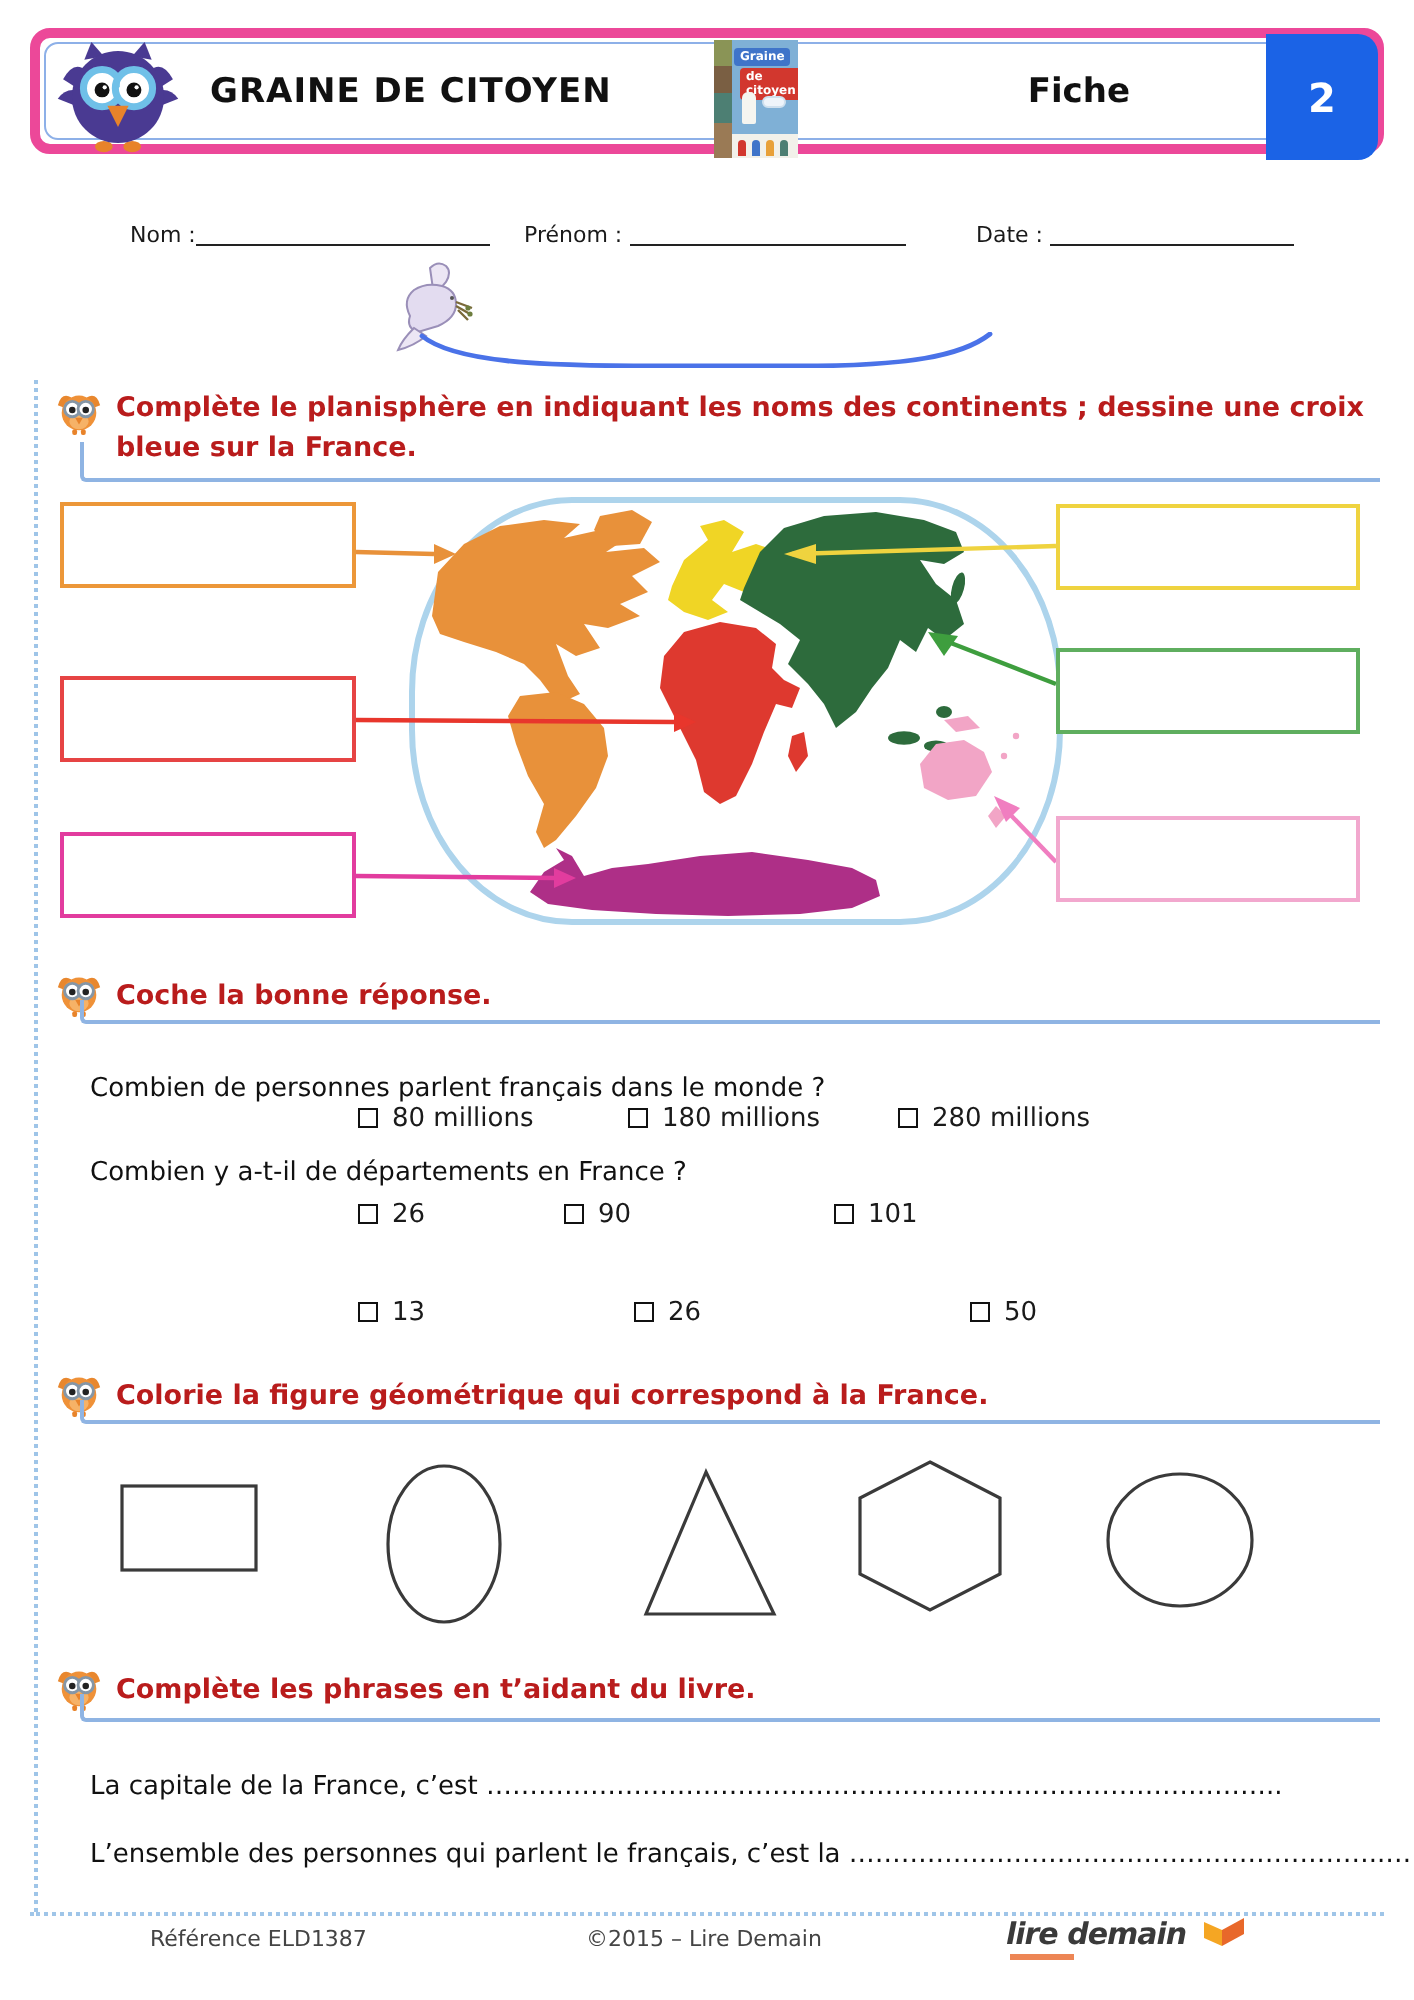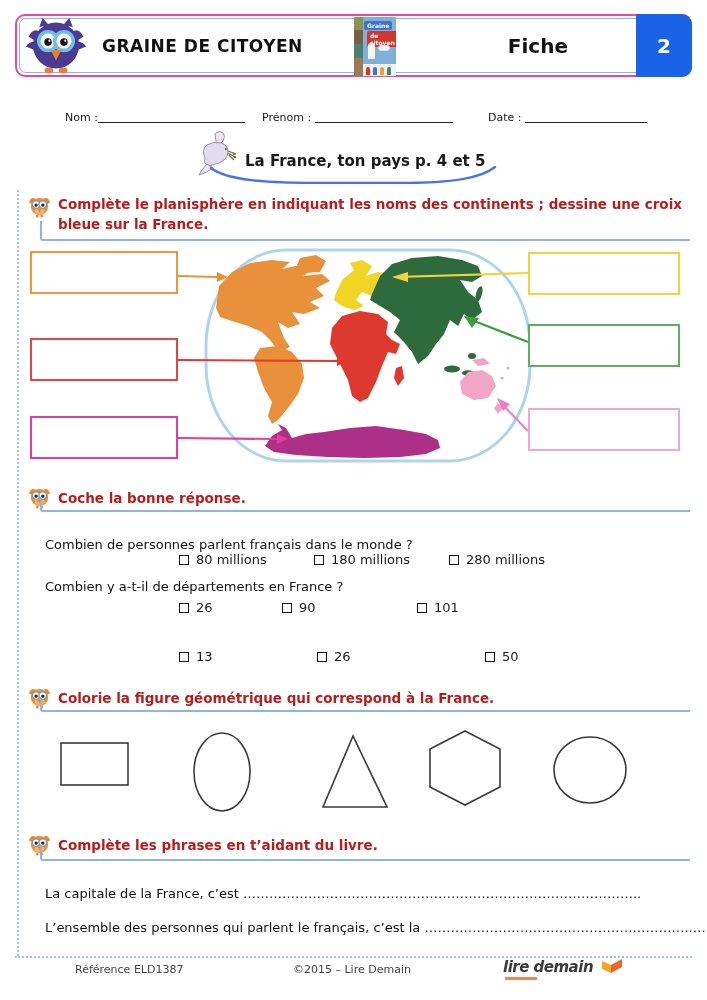--- a/index.html
+++ b/index.html
@@ -5,21 +5,21 @@
   * { margin:0; padding:0; box-sizing:border-box; }
   html,body { background:#fff; }
   .page {
     position:relative; width:707px; height:1000px; background:#fff;
     font-family:"DejaVu Sans","Liberation Sans",sans-serif; color:#1a1a1a;
     overflow:hidden;
   }
   
   .header-bar {
     position:absolute; left:15px; top:14px; width:677px; height:63px;
-    border:2px solid #ec4899; border-radius:10px; background:#fff;
+    border:5px solid #ec4899; border-radius:10px; background:#fff;
   }
   .header-inner {
     position:absolute; inset:2px; border:1px solid #8db0e8; border-radius:7px;
     display:flex; align-items:center;
   }
   .header-owl { position:absolute; left:8px; top:1px; width:62px; height:57px; }
   .header-title {
     position:absolute; left:85px; top:50%; transform:translateY(-50%);
     font-size:17px; font-weight:bold; letter-spacing:.5px; color:#111;
   }
@@ -34,21 +34,21 @@
     background:#f5f5f0; border-radius:3px 3px 1px 1px; }
   .book-bubble { position:absolute; left:24px; top:28px; width:12px; height:6px;
     background:#eef4fa; border:1px solid #cfe0ee; border-radius:4px; }
   .book-kids { position:absolute; left:9px; bottom:0; right:0; height:12px; background:#f2f1ea; }
   .book-kids i { position:absolute; bottom:1px; width:4px; height:8px; border-radius:2px 2px 0 0; }
   .book-kids i:nth-child(1){ left:3px;  background:#d2372e; }
   .book-kids i:nth-child(2){ left:10px; background:#3f74c9; }
   .book-kids i:nth-child(3){ left:17px; background:#e8a13a; }
   .book-kids i:nth-child(4){ left:24px; background:#4d7f73; }
   .fiche-label { position:absolute; right:122px; top:50%; transform:translateY(-50%);
-    font-size:20px; font-weight:bold; color:#111; }
+    font-size:17px; font-weight:bold; color:#111; }
   .fiche-num {
     position:absolute; right:-2px; top:-2px; width:56px; height:63px;
     background:#1b63e6; border-radius:0 10px 10px 0; color:#fff;
     display:flex; align-items:center; justify-content:center;
     font-size:20px; font-weight:bold;
   }
   
   .ident { position:absolute; top:110px; left:0; width:707px; height:20px; font-size:11px; }
   .ident .grp { position:absolute; top:0; white-space:nowrap; }
   .u-line { display:inline-block; border-bottom:1.4px solid #222; height:13px; vertical-align:-2px; }
@@ -160,21 +160,20 @@
   <div class="banner">
     <svg class="dove" viewBox="0 0 42 46">
       <path d="M18,4 Q22,0 26,3 Q29,6 26,11 L20,18 Z" fill="#ece6f4" stroke="#9a8fb8" stroke-width="1"></path>
       <path d="M8,28 Q4,20 10,15 Q16,11 24,13 Q31,15 31,22 Q31,29 22,33 L12,36 Q6,34 8,28 Z" fill="#e3dcf0" stroke="#9a8fb8" stroke-width="1"></path>
       <path d="M10,34 Q4,40 2,45 Q10,43 16,38 Z" fill="#ece6f4" stroke="#9a8fb8" stroke-width="1"></path>
       <circle cx="29" cy="19" r="1" fill="#555"></circle>
       <path d="M31,21 L39,24 M31,23 L38,27 M32,25 L37,30" stroke="#7b6a3a" stroke-width="1.2" fill="none"></path>
       <circle cx="37" cy="24" r="1.3" fill="#6d7d3e"></circle>
       <circle cx="38" cy="27" r="1.3" fill="#6d7d3e"></circle>
     </svg>
-    <div class="banner-title">La France, ton pays  p. 4 et 5</div>
     <svg class="banner-arc" viewBox="0 0 290 18">
       <path d="M2,2 C18,15 60,17 120,17 L190,17 C245,17 272,12 286,1" fill="none" stroke="#4a72e8" stroke-width="2.4" stroke-linecap="round"></path>
     </svg>
   </div>
 
   <div class="margin-dotted"></div>
 
   <svg class="sec-owl" style="left:27px; top:193px" viewBox="0 0 26 26">
       <use href="#mini-owl"></use>
     </svg>

